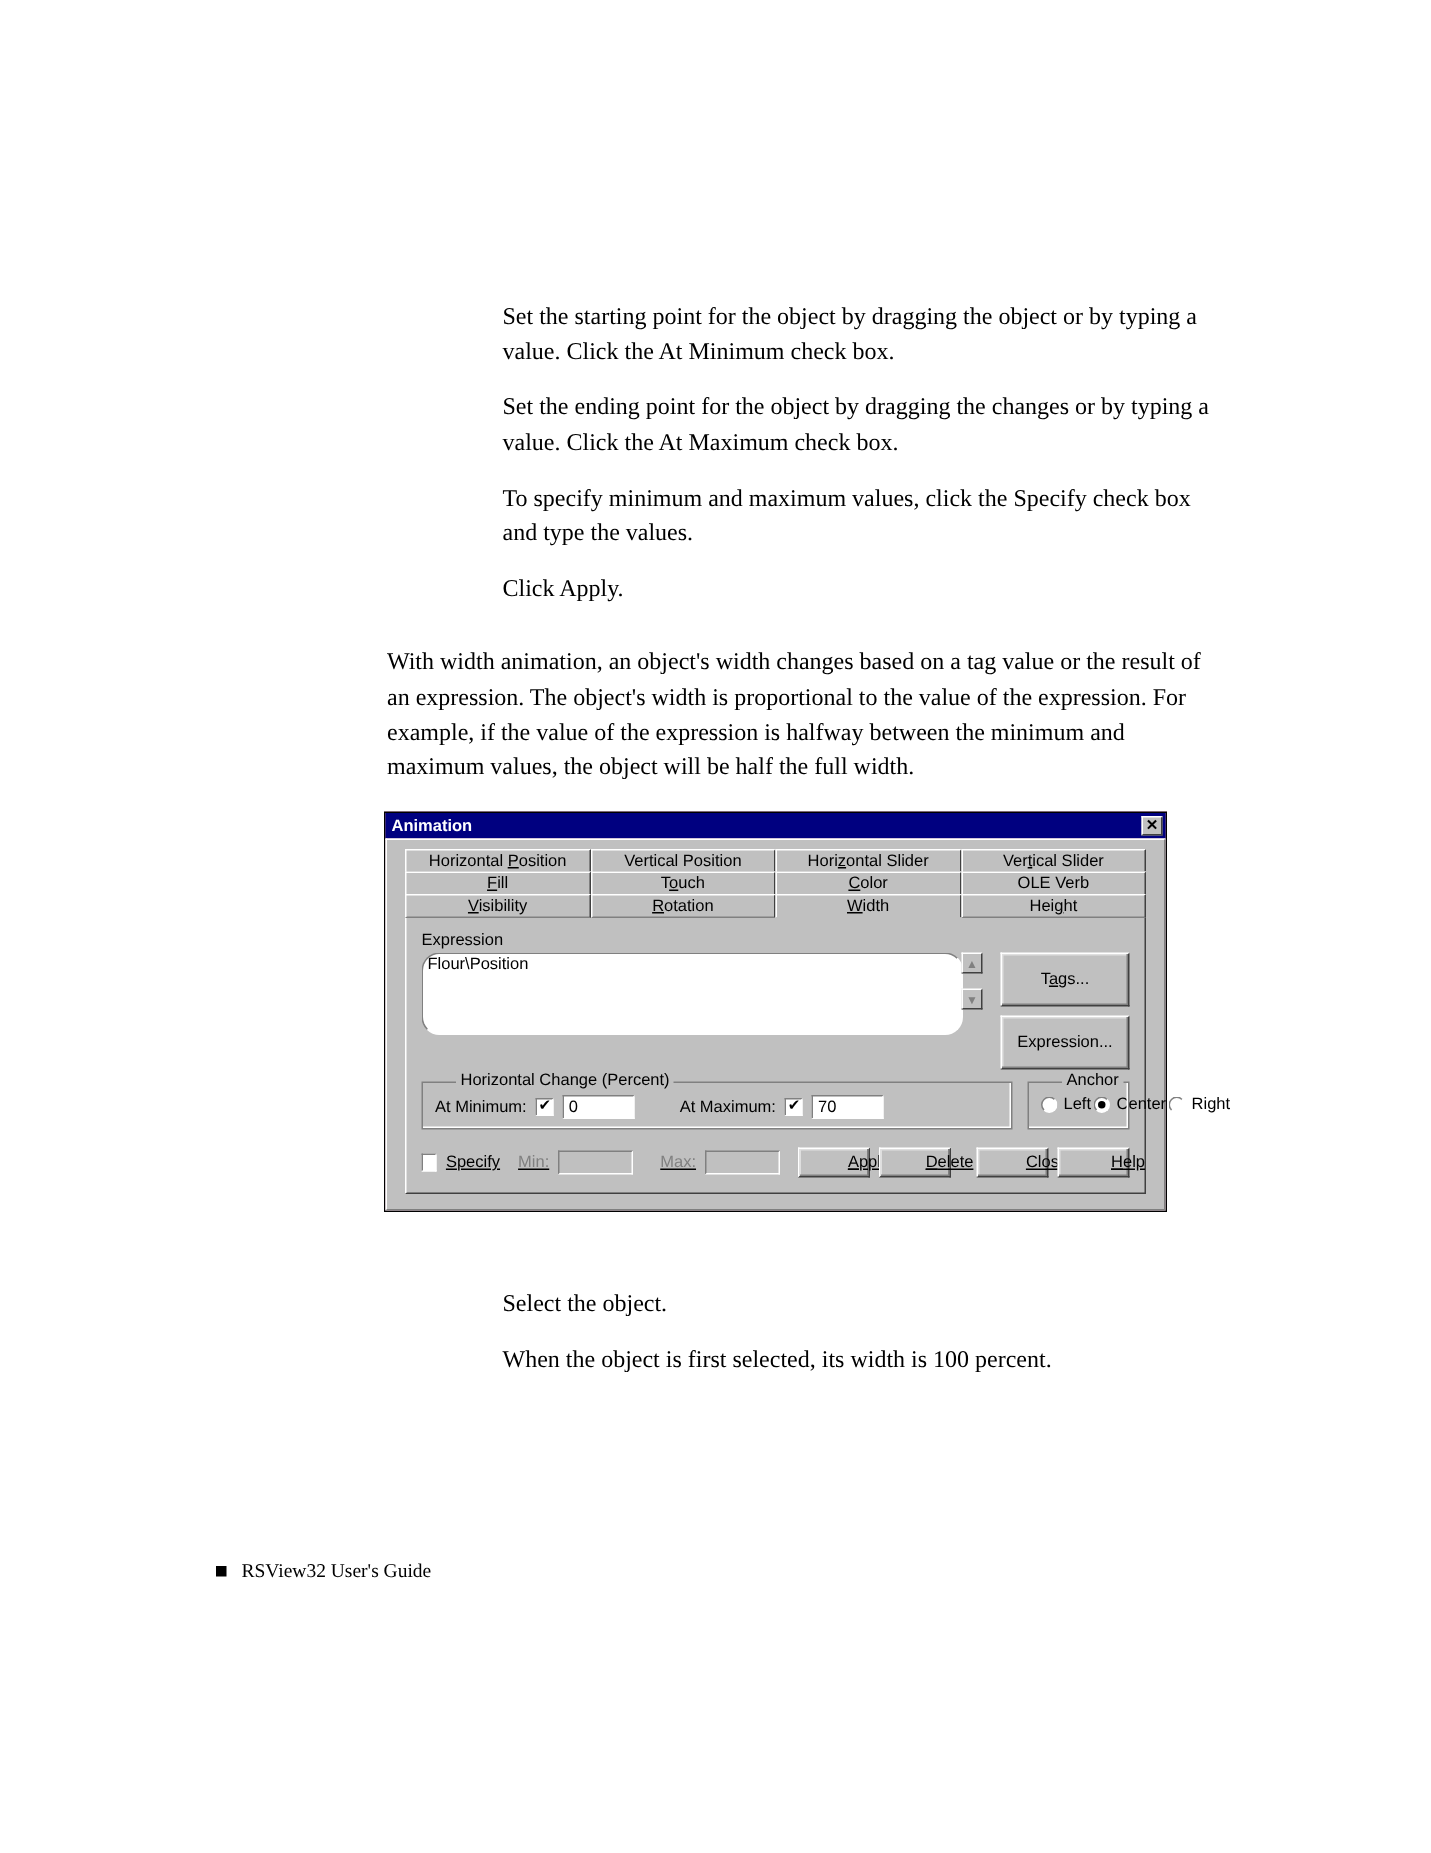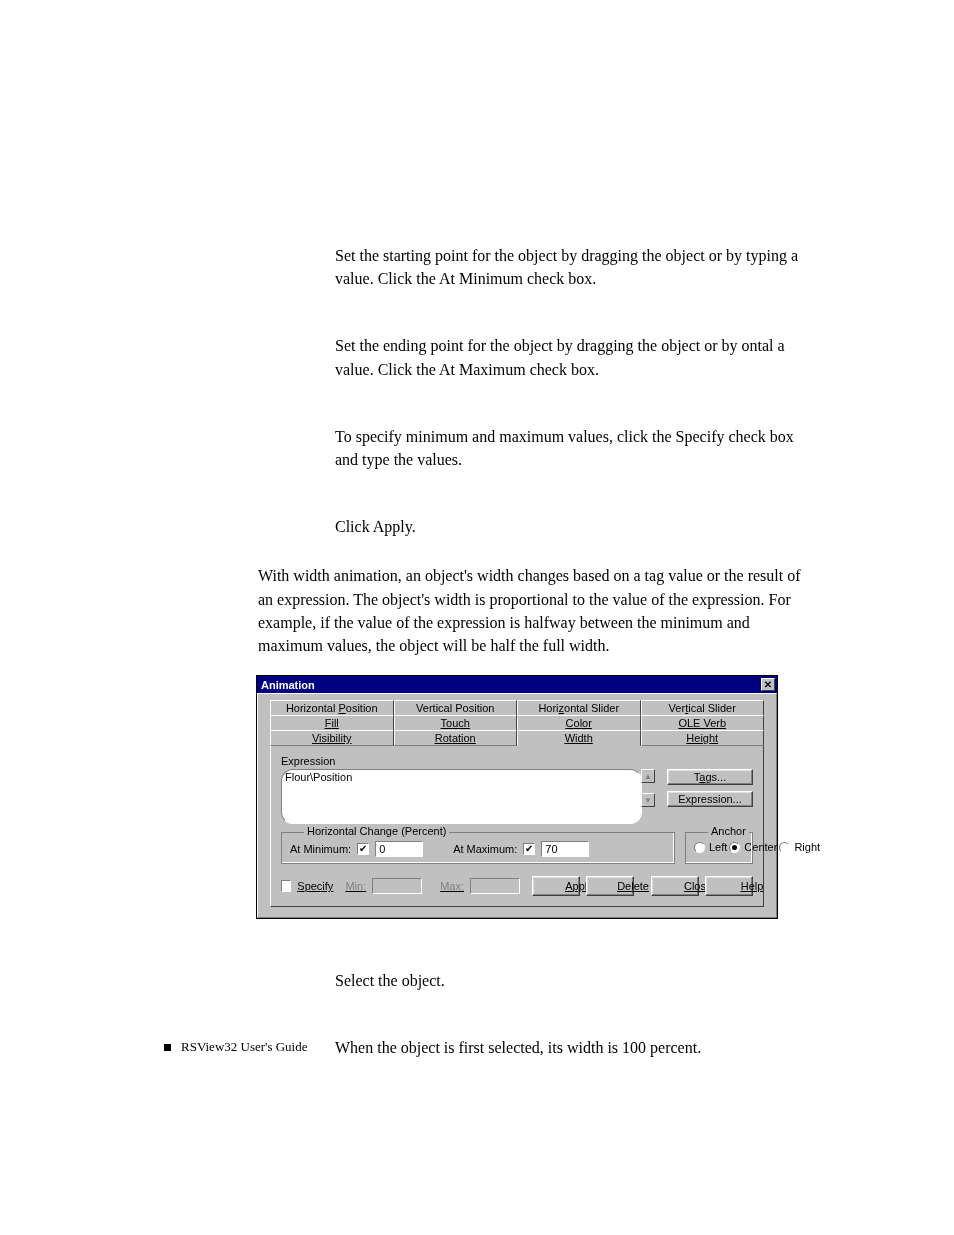--- a/index.html
+++ b/index.html
@@ -17,21 +17,21 @@
     position: relative;
     padding-top: 200px;
   }
   .steps {
     margin-left: 335px;
     margin-right: 140px;
     font-size: 16px;
     line-height: 1.45;
   }
   .steps p { margin: 0; }
-  .step-item { display: flex; margin-bottom: 14px; margin-top: 44px; }
+  .step-item { display: flex; margin-bottom: 14px; }
   .step-text { }
   .section-body {
     margin-left: 258px;
     margin-right: 140px;
     font-size: 16px;
     line-height: 1.45;
   }
 
   
   .dialog {
@@ -85,21 +85,21 @@
     border-bottom: 1px solid #808080;
     background: #c0c0c0;
     position: relative;
     font-size: 11px;
   }
   .tab.active {
     border-bottom-color: #c0c0c0;
     font-weight: normal;
   }
   .tab .u { text-decoration: underline; }
-  .tabrow2 { margin-top: -1px; text-decoration: underline; }
+  .tabrow2 { margin-top: -1px; }
 
   .tab-content {
     border: 1px solid #fff;
     border-top: none;
     border-right-color: #404040;
     border-bottom-color: #404040;
     padding: 10px 10px 10px 10px;
     margin-top: -1px;
   }
 
@@ -137,21 +137,21 @@
   }
   .btn {
     background: #c0c0c0;
     border: 1px solid #fff;
     border-right-color: #404040;
     border-bottom-color: #404040;
     padding: 2px 0;
     text-align: center;
     font-size: 11px;
     cursor: default;
-    height: 16px;
+    height: 36px;
     display: flex; align-items: center; justify-content: center;
     box-shadow: inset -1px -1px 0 #808080, inset 1px 1px 0 #dfdfdf;
   }
   .btn .u { text-decoration: underline; }
   .side-btn { width: 86px; }
   .side-btns { margin-left: 12px; display: flex; flex-direction: column; gap: 6px; }
 
   .groupbox {
     border: 1px solid #808080;
     position: relative;
@@ -207,21 +207,21 @@
   .bottom-row {
     display: flex; align-items: center;
     gap: 6px;
     margin-top: 12px;
     text-decoration: underline;
   }
   .bottom-btn { width: 46px; height: 20px; padding-left: 46px; }
 
   .footer {
     position: absolute;
-    left: 164px;
+    left: 144px;
     bottom: 180px;
     font-size: 13px;
     display: flex; align-items: center; gap: 10px;
   }
   .footer .sq { width: 7px; height: 7px; background: #000; display: inline-block; }
 
   
   .after {
     margin-top: 50px;
   }
@@ -229,21 +229,21 @@
 </head>
 <body>
 
 <div class="page">
 
   <div class="steps">
     <div class="step-item">
         <p class="step-text">Set the starting point for the object by dragging the object or by typing a value. Click the At Minimum check box.</p>
       </div>
     <div class="step-item">
-        <p class="step-text">Set the ending point for the object by dragging the object or by ontal a value. Click the At Maximum check box.</p>
+        <p class="step-text">Set the ending point for the object by dragging the changes or by typing a value. Click the At Maximum check box.</p>
       </div>
     <div class="step-item">
         <p class="step-text">To specify minimum and maximum values, click the Specify check box and type the values.</p>
       </div>
     <div class="step-item">
         <p class="step-text">Click Apply.</p>
       </div>
   </div>
 
   <p class="section-body" style="margin-top:26px">With width animation, an object's width changes based on a tag value or the result of an expression. The object's width is proportional to the value of the expression. For example, if the value of the expression is halfway between the minimum and maximum values, the object will be half the full width.</p>

